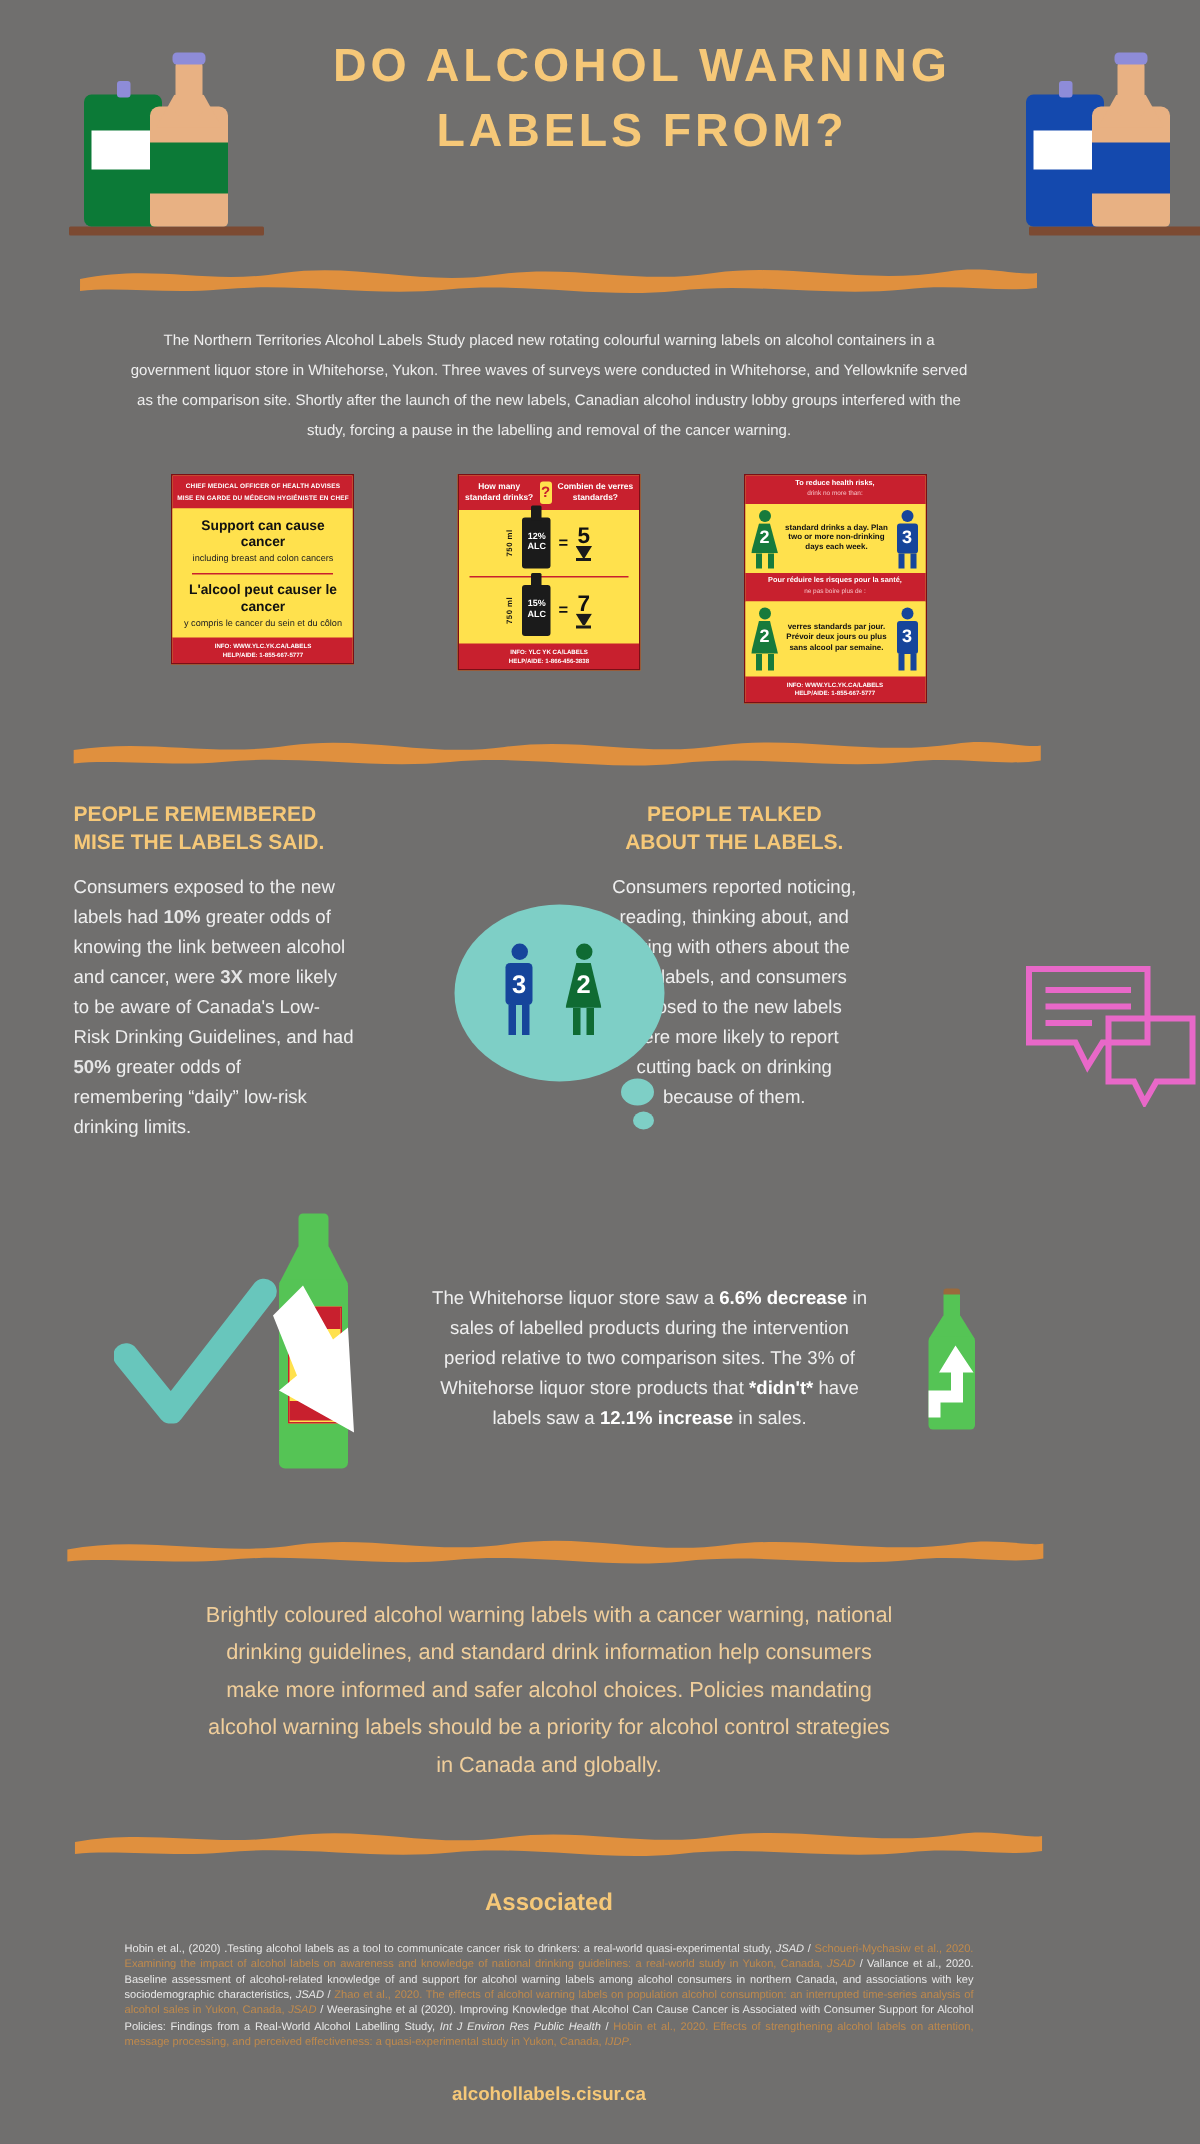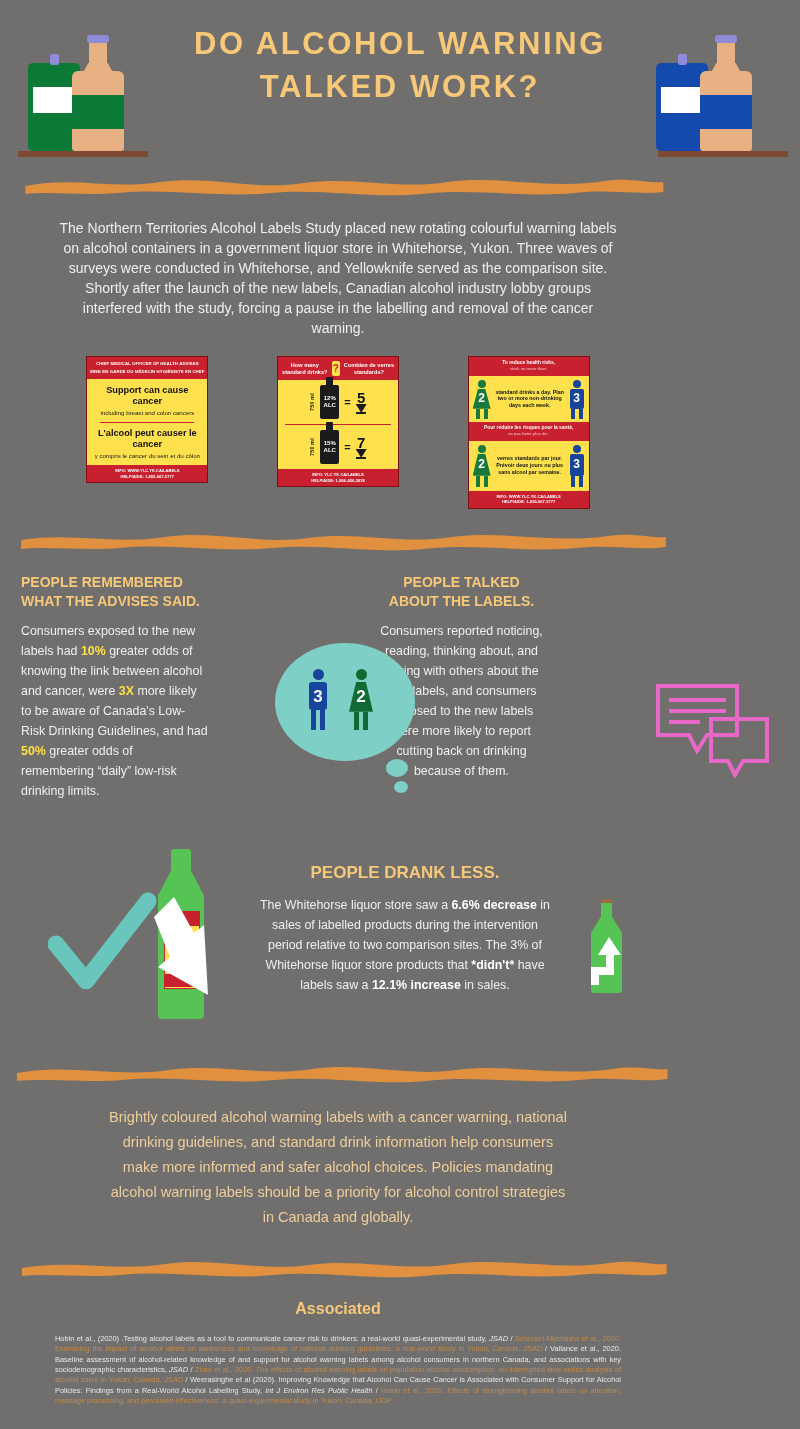--- a/index.html
+++ b/index.html
@@ -3,21 +3,21 @@
 <meta charset="utf-8">
 <style>
   * { box-sizing: border-box; margin:0; padding:0; }
   body {
     width: 800px; height: 1429px;
     background: #706F6E;
     font-family: "Liberation Sans", sans-serif;
     overflow: hidden;
     position: relative;
   }
-  .page { width:676px; height:1429px; position:relative; background:#706F6E; }
+  .page { width:676px; height:1429px; position:relative; background:#706F6E;margin-left:28px; }
 
   
   .header { position:relative; height:170px; }
   .title-wrap { position:absolute; left:150px; top:22px; width:500px; text-align:center; }
   .main-title {
     color:#F6C878; font-weight:bold; font-size:31px; letter-spacing:2.6px;
     line-height:43px; font-family:"Liberation Sans", sans-serif;
   }
   .subtitle {
     margin-top:14px; color:#EDEDED; font-size:13.5px; letter-spacing:1.4px;
@@ -42,21 +42,21 @@
 
   
   .divider { width:100%; height:26px; position:relative; }
   .divider svg { display:block; width:100%; height:26px; }
 
   
   .sec-head {
     text-align:center; color:#F6C878; font-weight:bold; font-size:22px;
     letter-spacing:0.5px;
   }
-  .body-text { color:#EFEFEF; font-size:14px; line-height:20px; text-align:center; }
+  .body-text { color:#EFEFEF; font-size:10px; line-height:20px; text-align:center; }
 
   
   .labels-row { display:flex; justify-content:space-around; align-items:flex-start; padding:0 52px; }
   .wlabel { width:122px; border:1px solid #7a0f16; background:#FFE14D; }
   .wl-redbar { background:#C8202E; color:#fff; text-align:center; font-weight:bold; }
   .wl-yellow { background:#FFE14D; color:#111; }
 
   .wl1-top { font-size:4.3px; line-height:6px; padding:4px 2px 4px; letter-spacing:.1px; }
   .wl1-mid { padding:6px 5px 5px; text-align:center; }
   .wl1-h { font-size:9.2px; font-weight:bold; line-height:10.5px; color:#111; }
@@ -80,21 +80,21 @@
   .wl3-red .sub { font-weight:normal; font-size:4.3px; color:#F6C0C5; }
   .wl3-yel { display:flex; align-items:center; padding:3px 2px; gap:2px; }
   .wl3-txt { flex:1; text-align:center; font-size:5.3px; font-weight:bold; line-height:6.8px; color:#111; }
   .wl3-bot { font-size:4.1px; line-height:5.6px; padding:3px 2px; }
 
   
   .cols { display:flex; padding:0 21px; gap:0; }
   .col { width:50%; }
   .col-head { color:#F6C878; font-weight:bold; font-size:14px; line-height:19px; }
   .col-body { color:#EFEFEF; font-size:12.4px; line-height:20px; margin-top:10px; }
-  .col-body b { font-weight:bold; color:#fde047; }
+  .col-body b { font-weight:bold; color:#e5e5e5; }
 
   
   .thought { position:absolute; left:278px; top:600px; width:150px; height:160px; }
   .bubble-main { position:absolute; left:0; top:0; width:140px; height:118px; background:#7ECFC6; border-radius:50%; }
   .dot1 { position:absolute; left:111px; top:116px; width:22px; height:18px; background:#7ECFC6; border-radius:50%; }
   .dot2 { position:absolute; left:119px; top:138px; width:14px; height:12px; background:#7ECFC6; border-radius:50%; }
 
   .speech { position:absolute; left:655px; top:640px; width:120px; height:95px; }
 
   
@@ -134,21 +134,21 @@
         <div class="bot-body"></div>
         <div class="bot-shoulder"></div>
         <div class="bot-neck"></div>
         <div class="bot-cap"></div>
         <div class="bot-band" style="background:#0C7A37;"></div>
       </div>
     </div>
 
     <div class="title-wrap">
       <div class="main-title">DO ALCOHOL WARNING</div>
-      <div class="main-title">TALKED WORK?</div>
+      <div class="main-title">LABELS FROM?</div>
     </div>
 
     <div class="drink-group dg-right">
       <div class="shelf"></div>
       <div class="can" style="left:8px; background:#1449AE;">
         <div class="can-tab" style="left:22px; top:-9px; background:#8E8CD8;"></div>
         <div class="can-label" style="left:5px; top:24px; width:42px; height:26px;"></div>
       </div>
       <div class="bottle" style="left:52px;">
         <div class="bot-body"></div>
@@ -287,21 +287,21 @@
       <path d="M25,15 C85,7 135,20 195,12 C255,5 305,20 365,13 C425,6 475,20 535,12 C595,5 655,19 720,11 C750,7 775,14 788,12
                L788,22 C758,26 722,19 682,23 C622,28 562,18 502,24 C442,29 382,18 322,23 C262,28 202,18 142,23 C102,26 55,21 25,24 Z" fill="#E0903E"></path>
     </svg>
   </div>
 
   <div style="margin-top:14px; position:relative;">
 
     <div class="cols" style="margin-top:22px;">
       <div class="col" style="padding-right:130px;">
         <div class="col-head">PEOPLE REMEMBERED</div>
-        <div class="col-head">WHAT THE ADVISES SAID.</div>
+        <div class="col-head">MISE THE LABELS SAID.</div>
         <div class="col-body"><span>Consumers exposed to the new labels had </span><b>10%</b><span> greater odds of knowing the link between alcohol and cancer, were </span><b>3X</b><span> more likely to be aware of Canada's Low-Risk Drinking Guidelines, and had </span><b>50%</b><span> greater odds of remembering “daily” low-risk drinking limits.</span></div>
       </div>
       <div class="col" style="padding-left:40px; padding-right:110px; text-align:center;">
         <div class="col-head">PEOPLE TALKED</div>
         <div class="col-head">ABOUT THE LABELS.</div>
         <div class="col-body"><span>Consumers reported noticing, reading, thinking about, and talking with others about the new labels, and consumers exposed to the new labels were more likely to report cutting back on drinking because of them.</span></div>
       </div>
     </div>
 
     <div class="thought" style="position:absolute; left:275px; top:70px;">
@@ -352,21 +352,20 @@
         <div style="height:14px;background:#C8202E;"></div>
         <div style="height:48px;"></div>
         <div style="height:13px;background:#C8202E;"></div>
       </div>
 
       <svg style="position:absolute;left:0;top:46px;" width="62" height="125" viewBox="0 0 62 125" aria-hidden="true">
         <path d="M2,22 L22,2 L42,38 L52,30 L56,100 L6,72 L18,62 Z" fill="#FFFFFF"></path>
       </svg>
     </div>
 
-    <div class="drank-head">PEOPLE DRANK LESS.</div>
     <div class="drank-text"><span>The Whitehorse liquor store saw a </span><b>6.6% decrease</b><span> in sales of labelled products during the intervention period relative to two comparison sites. The 3% of Whitehorse liquor store products that </span><b>*didn't*</b><span> have labels saw a </span><b>12.1% increase</b><span> in sales.</span></div>
 
     <div style="position:absolute;left:583px;top:50px;width:52px;height:100px;">
       <div style="position:absolute;left:18px;top:0;width:11px;height:5px;background:#9A6A3C;border-radius:2px;"></div>
       <div style="position:absolute;left:18px;top:4px;width:11px;height:20px;background:#55C455;"></div>
       <div style="position:absolute;left:8px;top:18px;width:31px;height:16px;background:#55C455;clip-path:polygon(32% 0,68% 0,100% 100%,0 100%);"></div>
       <div style="position:absolute;left:8px;top:32px;width:31px;height:62px;background:#55C455;border-radius:3px;"></div>
       <svg style="position:absolute;left:6px;top:34px;" width="38" height="62" viewBox="0 0 38 62" aria-hidden="true">
         <path d="M20,4 L32,22 L25,22 L25,42 L10,42 L10,52 L2,52 L2,34 L17,34 L17,22 L9,22 Z" fill="#FFFFFF"></path>
       </svg>

